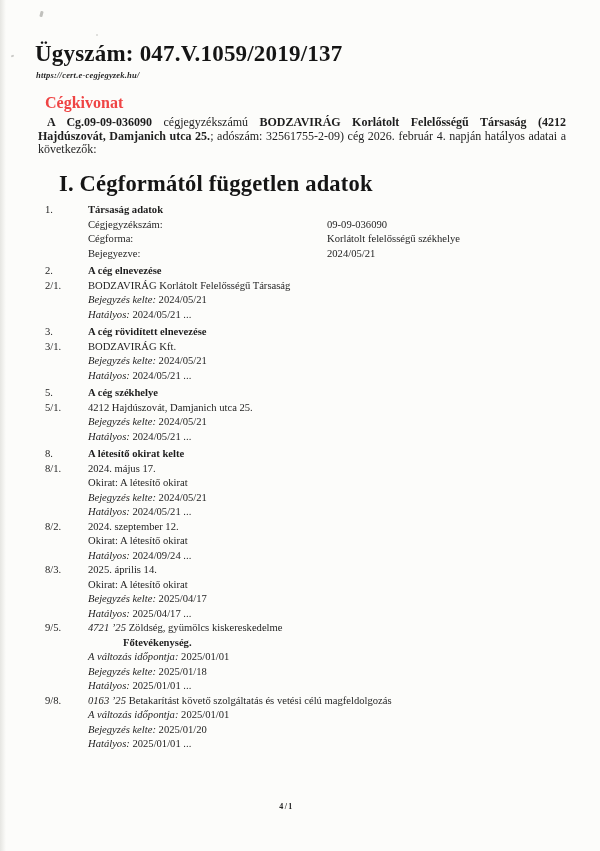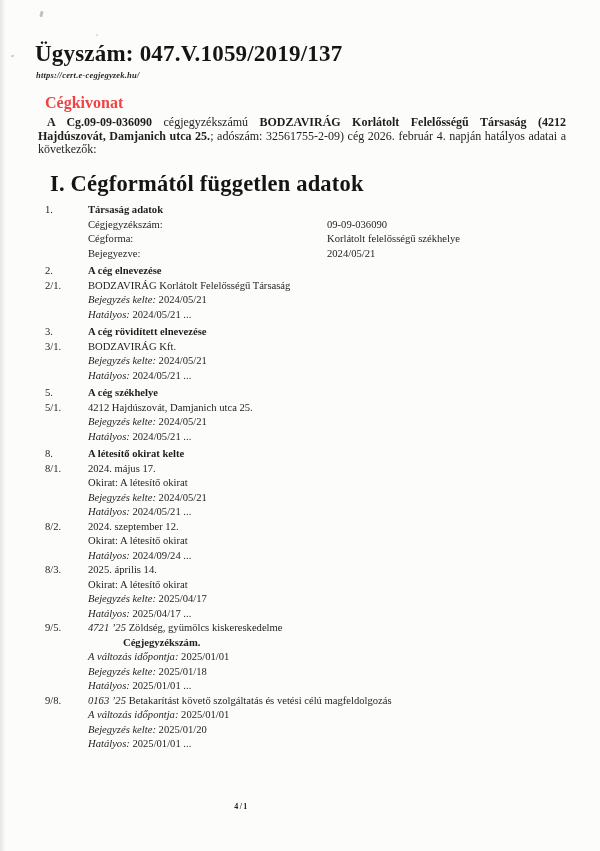--- a/index.html
+++ b/index.html
@@ -60,21 +60,21 @@
     font-size: 12px;
     line-height: 13.5px;
     text-indent: 9px;
     margin: 0;
     text-align: justify;
   }
   .intro .b { font-weight: bold; }
 
   .section-title {
     position: absolute;
-    left: 50px; top: 171px;
+    left: 59px; top: 171px;
     font-size: 22.5px;
     font-weight: bold;
     letter-spacing: .2px;
     color: #151515;
     white-space: nowrap;
   }
 
   
   .entries {
     position: absolute;
@@ -102,20 +102,21 @@
   
   .footer {
     position: absolute;
     left: 0; top: 802px;
     width: 483px;
     text-align: center;
     font-size: 8px;
     font-weight: bold;
     letter-spacing: 1.5px;
     color: #222;
+    padding-left: 45px;
   }
 </style>
 </head>
 <body>
 
 <div class="scan-edge-left"></div>
 <div class="speck speck-a"></div>
 <div class="speck speck-b"></div>
 <div class="speck speck-c"></div>
 
@@ -238,21 +239,21 @@
     <div class="row meta">
       <span class="num"></span>
       <span class="content"><span class="meta-label">Hatályos:</span> <span class="meta-value">2025/04/17 ...</span></span>
     </div>
     <div class="row activity">
       <span class="num">9/5.</span>
       <span class="content"><span class="activity-code">4721 ’25</span> <span class="activity-text">Zöldség, gyümölcs kiskereskedelme</span></span>
     </div>
     <div class="row main-activity">
       <span class="num"></span>
-      <span class="content"><span>Cégjegyzékszám.</span></span>
+      <span class="content"><span>Főtevékenység.</span></span>
     </div>
     <div class="row meta">
       <span class="num"></span>
       <span class="content"><span class="meta-label">A változás időpontja:</span> <span class="meta-value">2025/01/01</span></span>
     </div>
     <div class="row meta">
       <span class="num"></span>
       <span class="content"><span class="meta-label">Bejegyzés kelte:</span> <span class="meta-value">2025/01/18</span></span>
     </div>
     <div class="row meta">

